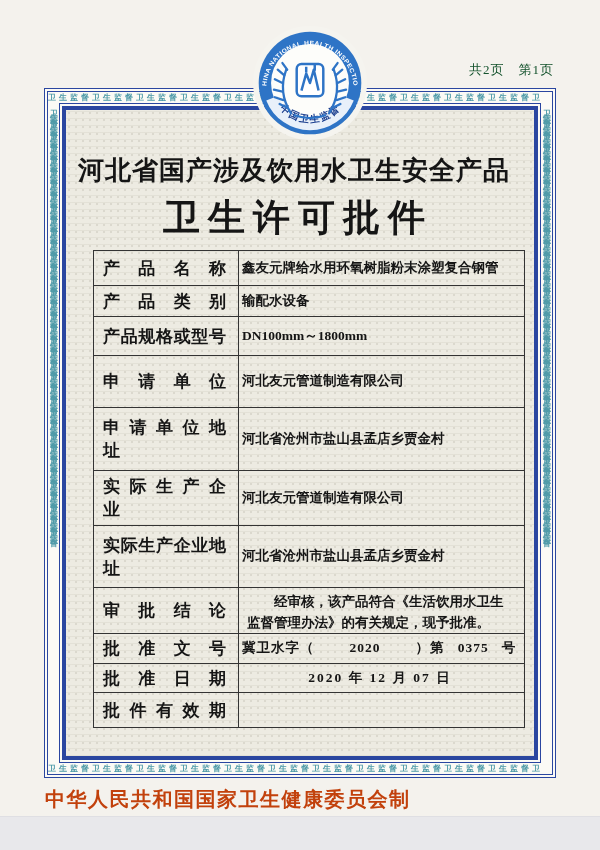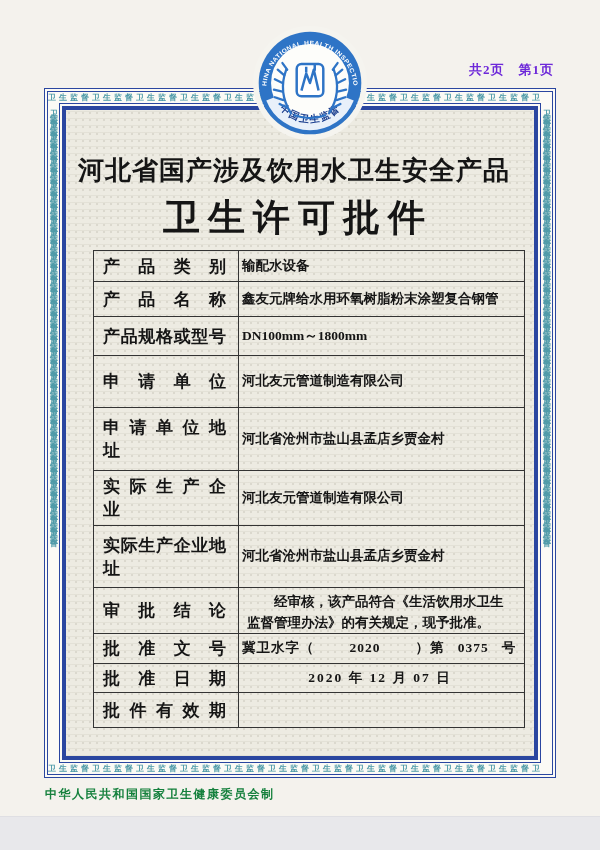--- a/index.html
+++ b/index.html
@@ -7,21 +7,21 @@
     width:600px;height:850px;position:relative;overflow:hidden;
     background:#f4f2ed;
     font-family:"Liberation Serif","DejaVu Serif",serif;
     color:#151515;
   }
   .stage{position:absolute;inset:0;}
 
   
   .page-indicator{
     position:absolute;top:61px;right:46px;
-    font-size:13px;font-weight:bold;letter-spacing:1px;color:#6d28d9;
+    font-size:13px;font-weight:normal;letter-spacing:1px;color:#14532d;
   }
 
   
   .frame-outer{
     position:absolute;left:44px;top:88px;width:512px;height:690px;
     box-sizing:border-box;border:4px double #2a46a0;background:#fbfaf5;
   }
   .band{
     position:absolute;overflow:hidden;color:#4e9aa8;
     font-family:"DejaVu Sans",sans-serif;font-size:8px;font-weight:bold;
@@ -82,21 +82,21 @@
   }
   .val-center{justify-content:center;letter-spacing:2px;}
   .val-block{display:block;padding:4px 10px 2px 8px;}
   .val-block span{display:block;text-indent:2em;line-height:1.55;}
   .val-space{letter-spacing:1px;}
   .val-last{padding-left:10px;letter-spacing:2px;}
 
   
   .footer{
     position:absolute;left:45px;top:786px;
-    font-size:12px;font-weight:bold;letter-spacing:1.5px;color:#15803d;
+    font-size:20px;font-weight:bold;letter-spacing:1.5px;color:#c2410c;
   }
   .bottom-strip{
     position:absolute;left:0;right:0;bottom:0;height:33px;
     background:#e8e8eb;border-top:1px solid #dfdfe3;
   }
 </style>
 </head>
 <body>
 
 <div class="stage">
@@ -143,34 +143,34 @@
       <g stroke="#2e74c6" stroke-width="2.6" fill="none" stroke-linejoin="round">
         <rect x="46" y="40" width="28" height="34" rx="5" fill="#ffffff"></rect>
         <path d="M51 68 L56 50 L60 60 L64 46 L69 68"></path>
         <path d="M56 43 L56 49 M65 41 L65 47"></path>
       </g>
     </svg>
   </div>
 
   <div class="cert-table">
 
+    <div class="trow" style="--h:35px">
+      <div class="lab">
+          <span>产 品 名 称</span>
+        </div>
+      <div class="val">鑫友元牌给水用环氧树脂粉末涂塑复合钢管</div>
+    </div>
+
     <div class="trow" style="--h:31px">
       <div class="lab">
           <span>产 品 类 别</span>
         </div>
       <div class="val">输配水设备</div>
     </div>
 
-    <div class="trow" style="--h:35px">
-      <div class="lab">
-          <span>产 品 名 称</span>
-        </div>
-      <div class="val">鑫友元牌给水用环氧树脂粉末涂塑复合钢管</div>
-    </div>
-
     <div class="trow" style="--h:39px">
       <div class="lab">
           <span>产品规格或型号</span>
         </div>
       <div class="val">DN100mm～1800mm</div>
     </div>
 
     <div class="trow" style="--h:52px">
       <div class="lab">
           <span>申 请 单 位</span>

